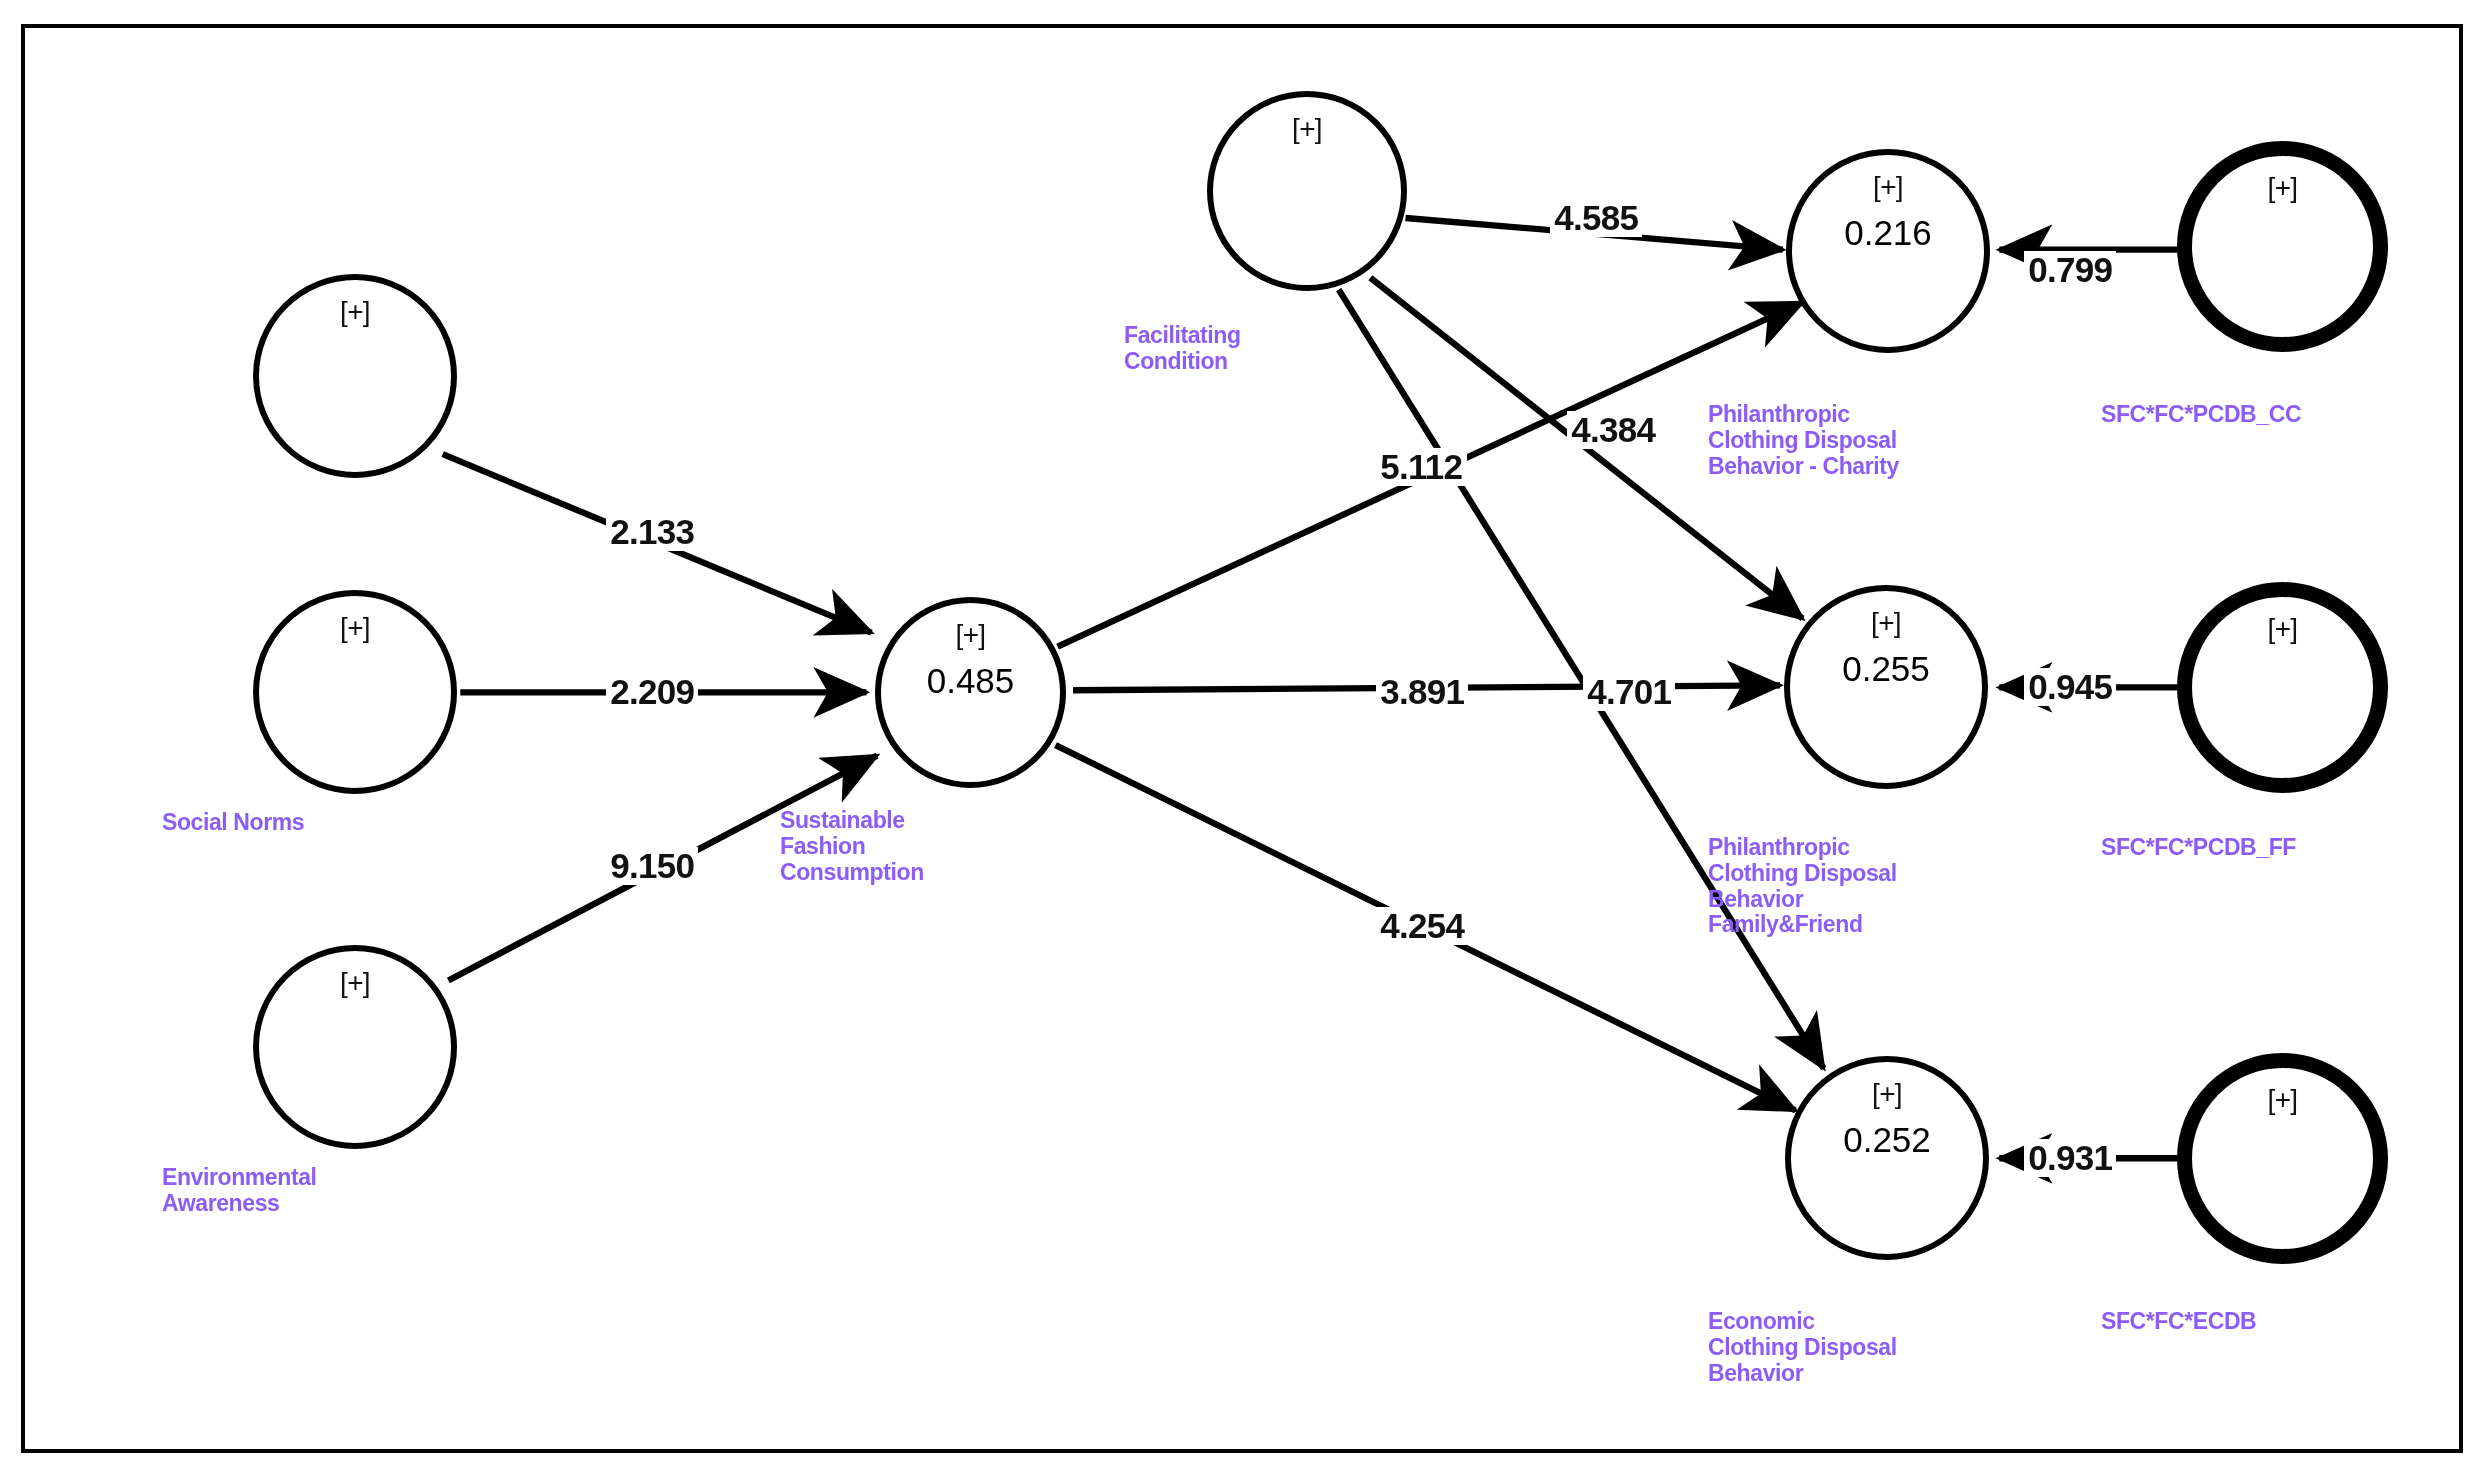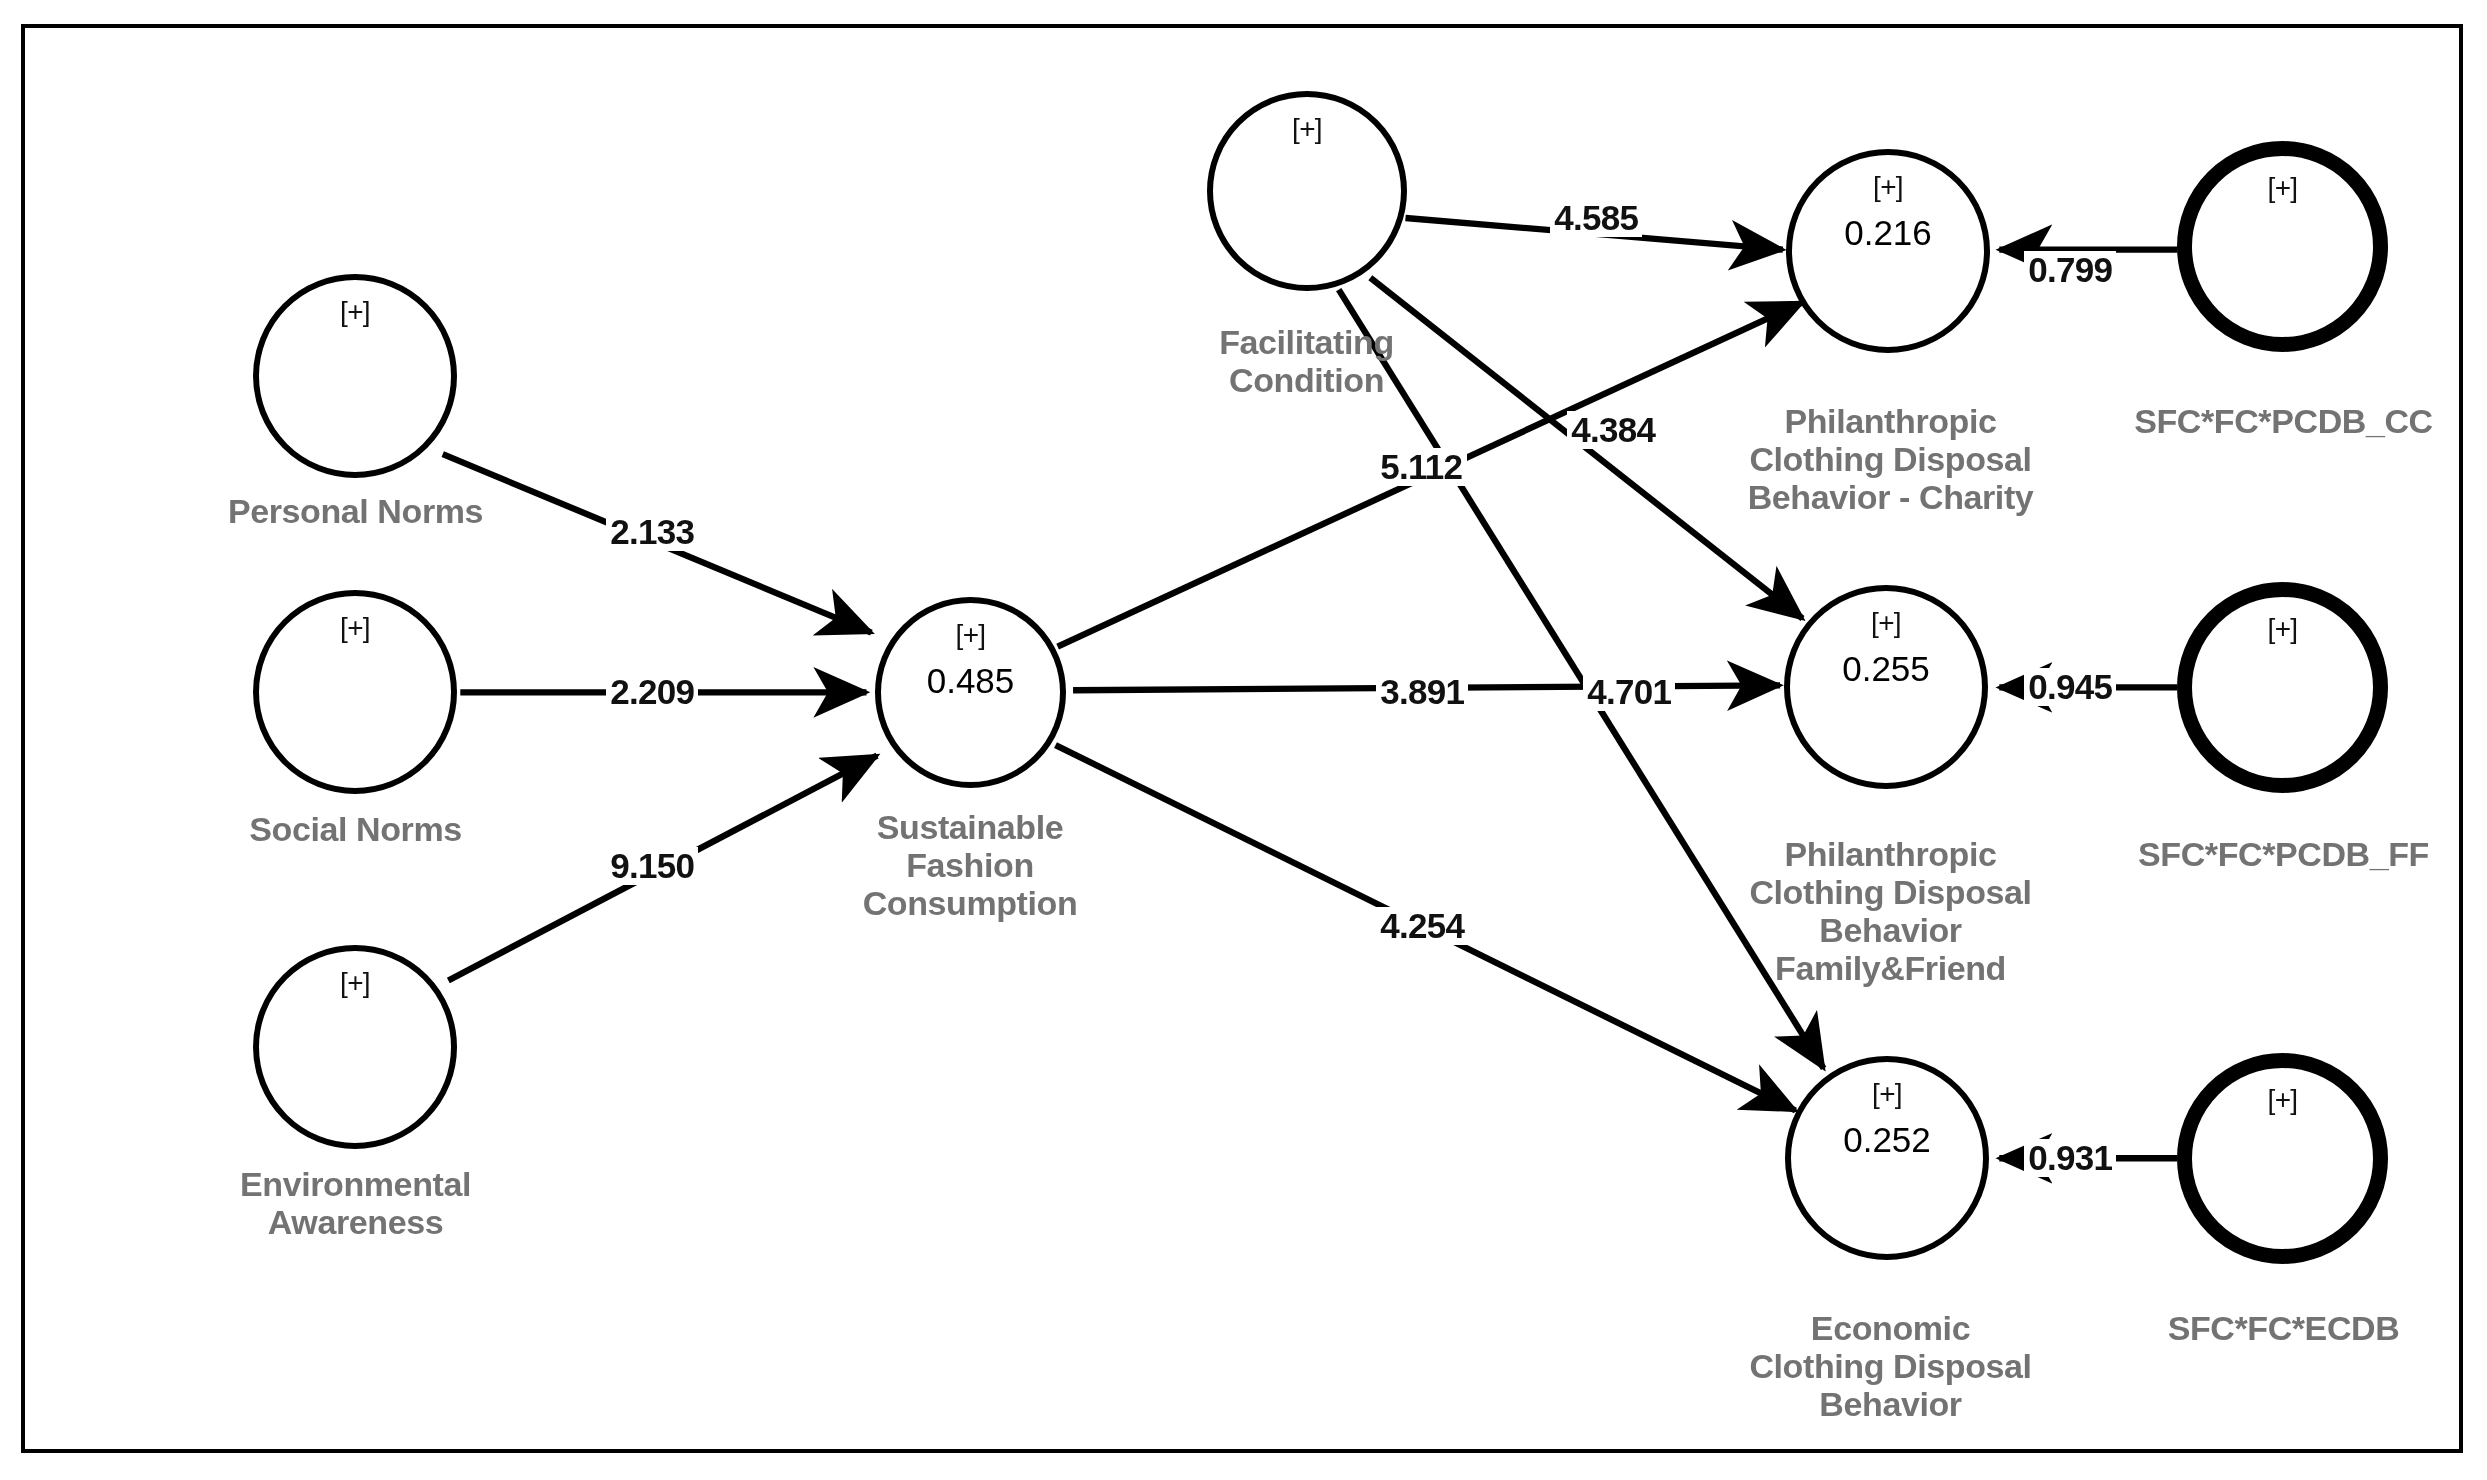--- a/index.html
+++ b/index.html
@@ -8,21 +8,21 @@
   #frame{position:absolute;left:21px;top:24px;width:2442px;height:1429px;border:4.9px solid #000;box-sizing:border-box;}
   svg#wires{position:absolute;left:0;top:0;width:2487px;height:1481px;}
 
   .node{position:absolute;border-radius:50%;background:#fff;box-sizing:border-box;
         display:flex;flex-direction:column;align-items:center;justify-content:flex-start;}
   .node.thin{border:6.3px solid #000;}
   .node.thick{border:15.5px solid #000;}
   .plus{color:#111;font-size:28px;line-height:1;letter-spacing:-0.7px;margin-top:18px;font-family:"Liberation Sans",sans-serif;}
   .val{color:#000000;font-size:35px;line-height:1;margin-top:14px;font-weight:400;font-family:"Liberation Sans",sans-serif;}
 
-  .nodelabel{position:absolute;text-align:center;color:#737373;font-size:34px;line-height:1.12;
+  .nodelabel{position:absolute;text-align:left;color:#8b5cf6;font-size:23px;line-height:1.12;
              font-weight:700;font-family:"Liberation Sans",sans-serif;letter-spacing:-0.4px;}
 
   .coef{position:absolute;color:#111;font-size:35px;line-height:1;font-weight:700;
         font-family:"Liberation Sans",sans-serif;background:#fff;padding:1.4px 4.2px;white-space:nowrap;letter-spacing:-0.7px;}
 </style>
 </head>
 <body>
 
 <div id="stage">
 
@@ -57,21 +57,20 @@
       <line x1="3098" y1="355" x2="2845" y2="355" marker-end="url(#ah)"></line>
       <line x1="3098" y1="978" x2="2845" y2="978" marker-end="url(#ah)"></line>
       <line x1="3098" y1="1648" x2="2845" y2="1648" marker-end="url(#ah)"></line>
     </g>
   </svg>
 
   <div class="node thin" style="left:253px;top:274px;width:204px;height:204px;">
     <span class="plus">[+]</span>
     <span class="val"></span>
   </div>
-  <div class="nodelabel" style="left:162px;top:492px;width:387px;white-space:pre-line;">Personal Norms</div>
 
   <div class="node thin" style="left:253px;top:590px;width:204px;height:204px;">
     <span class="plus">[+]</span>
     <span class="val"></span>
   </div>
   <div class="nodelabel" style="left:162px;top:810px;width:387px;white-space:pre-line;">Social Norms</div>
 
   <div class="node thin" style="left:253px;top:945px;width:204px;height:204px;">
     <span class="plus">[+]</span>
     <span class="val"></span>

